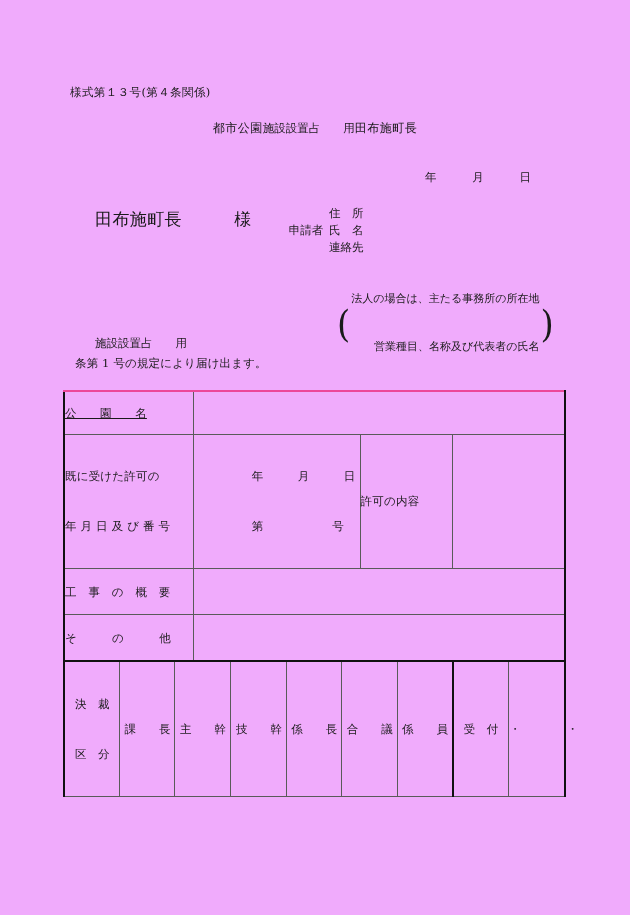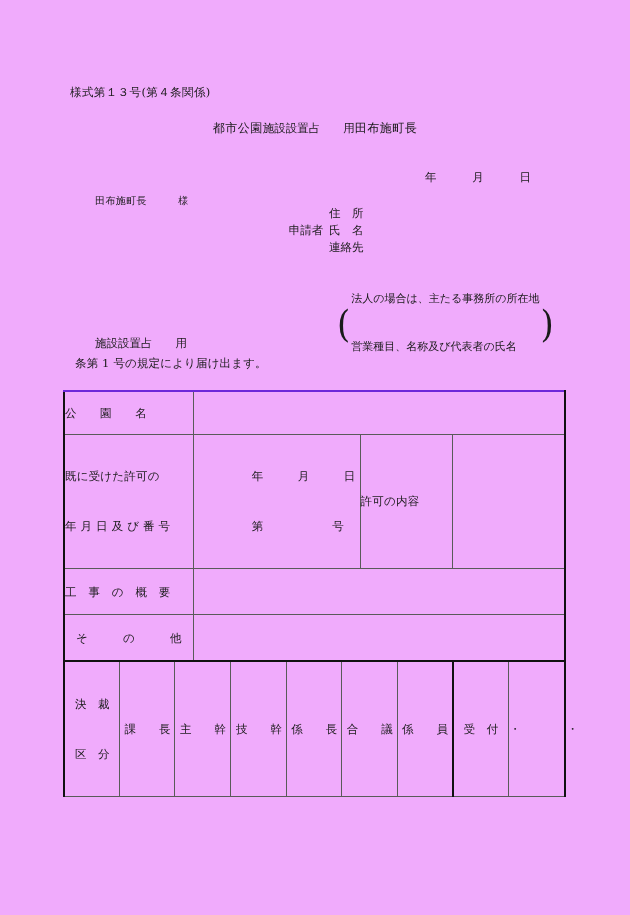--- a/index.html
+++ b/index.html
@@ -72,22 +72,22 @@
     left: 425px;
     top: 170px;
     font-size: 11.5px;
     white-space: pre;
     letter-spacing: 0.3px;
   }
 
   .addressee {
     position: absolute;
     left: 95px;
-    top: 194px;
-    font-size: 10px;
+    top: 208px;
+    font-size: 17px;
     white-space: pre;
     letter-spacing: 0.4px;
   }
 
   .applicant-block {
     position: absolute;
     left: 283px;
     top: 205px;
     font-size: 11.5px;
     line-height: 17px;
@@ -118,21 +118,21 @@
   .brace {
     font-size: 34px;
     line-height: 32px;
     font-family: "DejaVu Serif", "Liberation Serif", serif;
     display: flex;
     align-items: center;
     transform: scaleY(1.12);
   }
   .brace-l { margin-right: 1px; }
   .brace-r { margin-left: 1px; }
-  .contact-lines { padding-top: 1px; white-space: pre; }
+  .contact-lines { padding-top: 1px; white-space: pre; text-align: right; }
 
   .body-para {
     position: absolute;
     left: 75px;
     top: 327px;
     width: 485px;
     font-size: 11.5px;
     line-height: 24px;
     letter-spacing: 0.15px;
   }
@@ -154,22 +154,22 @@
     font-size: 11.5px;
   }
   .form-table td {
     border: 1px solid #5a5a5a;
     padding: 0;
     vertical-align: middle;
     line-height: 1.45;
   }
   .form-table .outer-l { border-left: 2px solid #111; }
   .form-table .outer-r { border-right: 2px solid #111; }
-  .form-table .outer-t { border-top: 2px solid #6d28d9; }
-  .form-table .outer-b { border-bottom: 2px solid #111; text-align: center; }
+  .form-table .outer-t { border-top: 2px solid #ec4899; text-decoration: underline; }
+  .form-table .outer-b { border-bottom: 2px solid #111; }
 
   .lbl {
     padding: 0 8px;
     white-space: pre;
     letter-spacing: 0.2px;
   }
   .lbl-2 { line-height: 1.55; }
 
   .cell-pad { padding: 4px 8px; }
 

